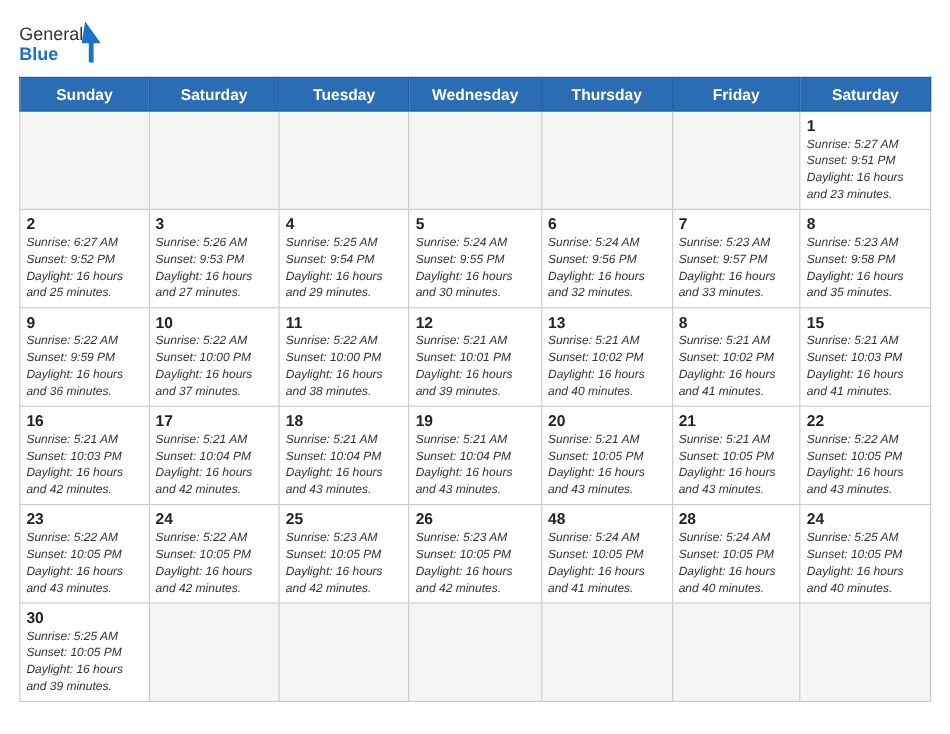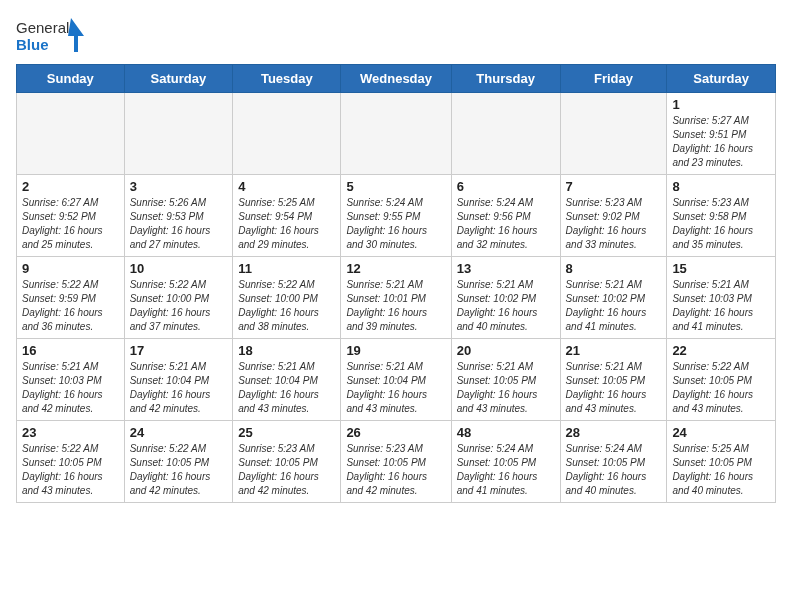--- a/index.html
+++ b/index.html
@@ -150,21 +150,21 @@
         </td>
         <td>
           <span class="day-number">6</span>
           <div class="day-info">Sunrise: 5:24 AM
 Sunset: 9:56 PM
 Daylight: 16 hours and 32 minutes.</div>
         </td>
         <td>
           <span class="day-number">7</span>
           <div class="day-info">Sunrise: 5:23 AM
-Sunset: 9:02 PM
+Sunset: 9:57 PM
 Daylight: 16 hours and 33 minutes.</div>
         </td>
         <td>
           <span class="day-number">8</span>
           <div class="day-info">Sunrise: 5:23 AM
 Sunset: 9:58 PM
 Daylight: 16 hours and 35 minutes.</div>
         </td>
       </tr>
       <tr>
@@ -292,14 +292,28 @@
 Sunset: 10:05 PM
 Daylight: 16 hours and 40 minutes.</div>
         </td>
         <td>
           <span class="day-number">24</span>
           <div class="day-info">Sunrise: 5:25 AM
 Sunset: 10:05 PM
 Daylight: 16 hours and 40 minutes.</div>
         </td>
       </tr>
+      <tr class="last-row">
+        <td>
+          <span class="day-number">30</span>
+          <div class="day-info">Sunrise: 5:25 AM
+Sunset: 10:05 PM
+Daylight: 16 hours and 39 minutes.</div>
+        </td>
+        <td class="empty"></td>
+        <td class="empty"></td>
+        <td class="empty"></td>
+        <td class="empty"></td>
+        <td class="empty"></td>
+        <td class="empty"></td>
+      </tr>
     </tbody>
 </table>
 
 </body></html>

